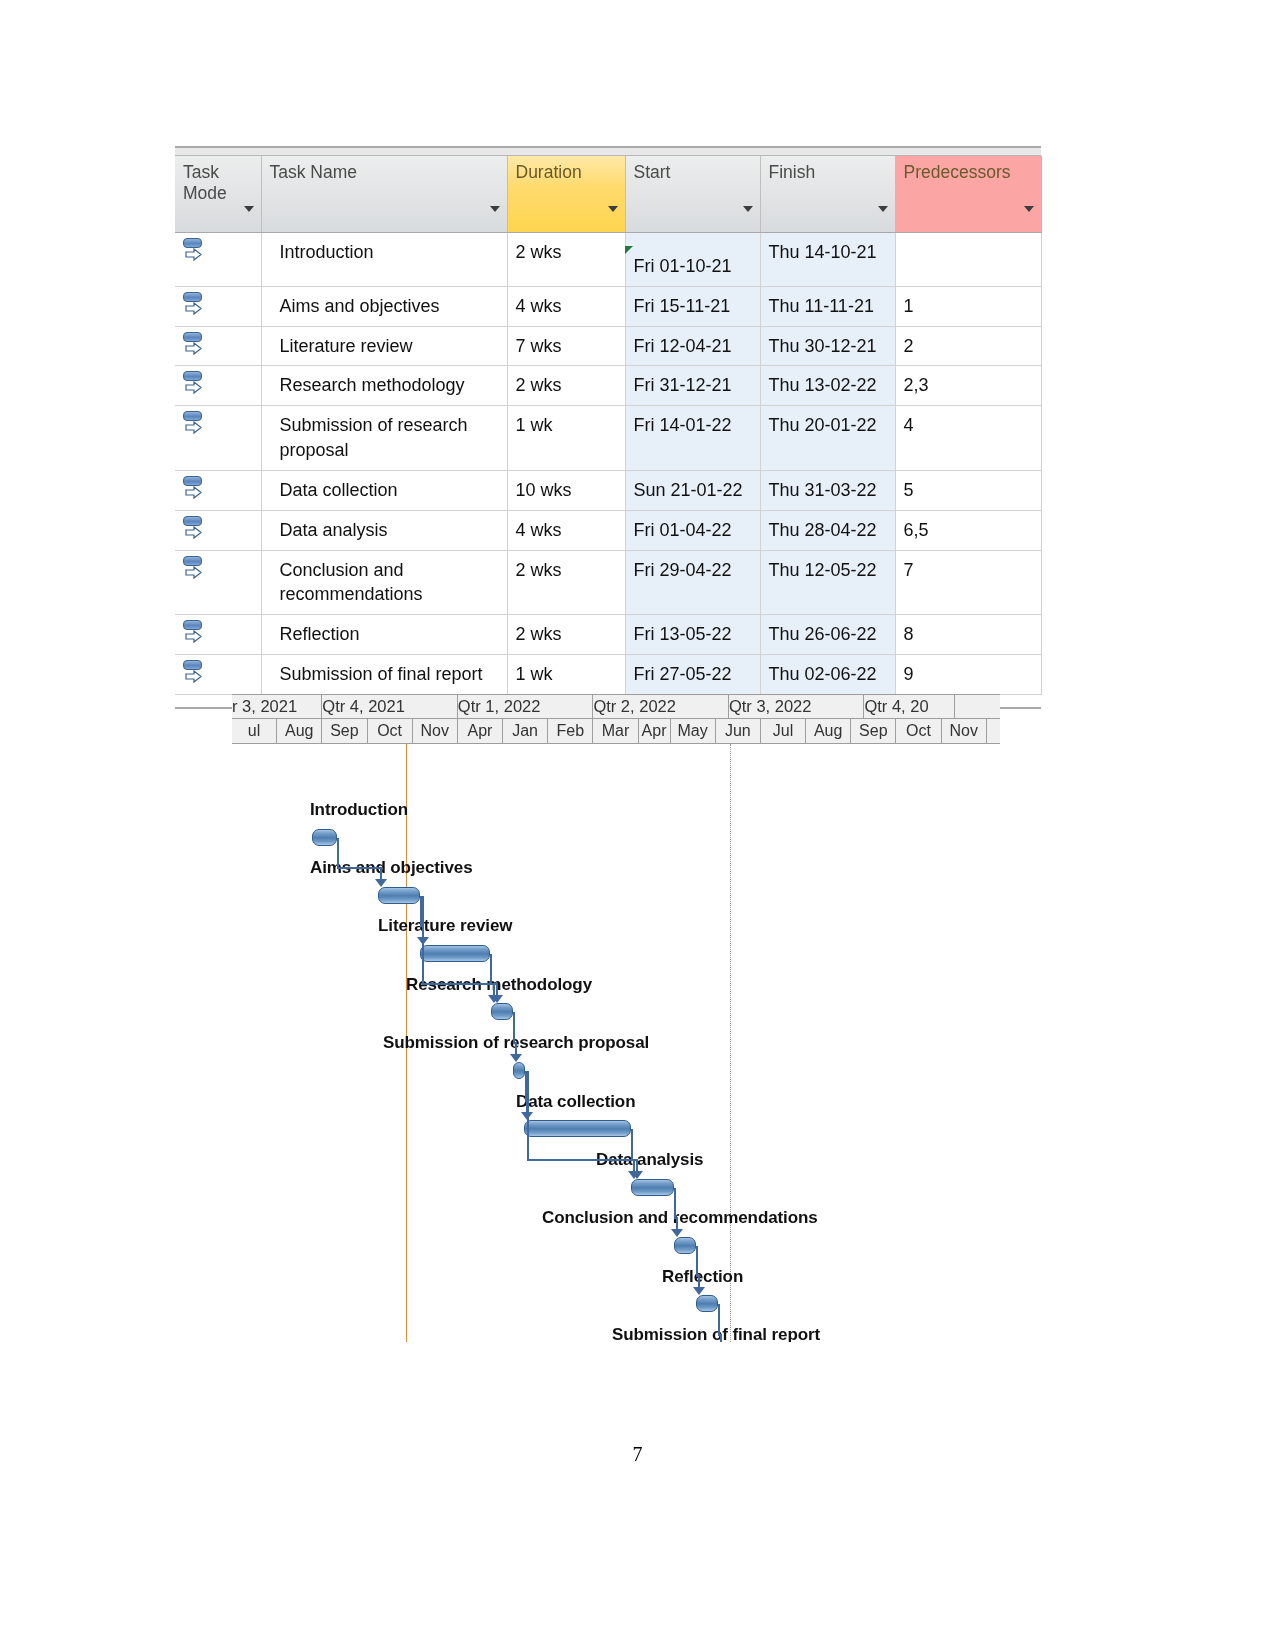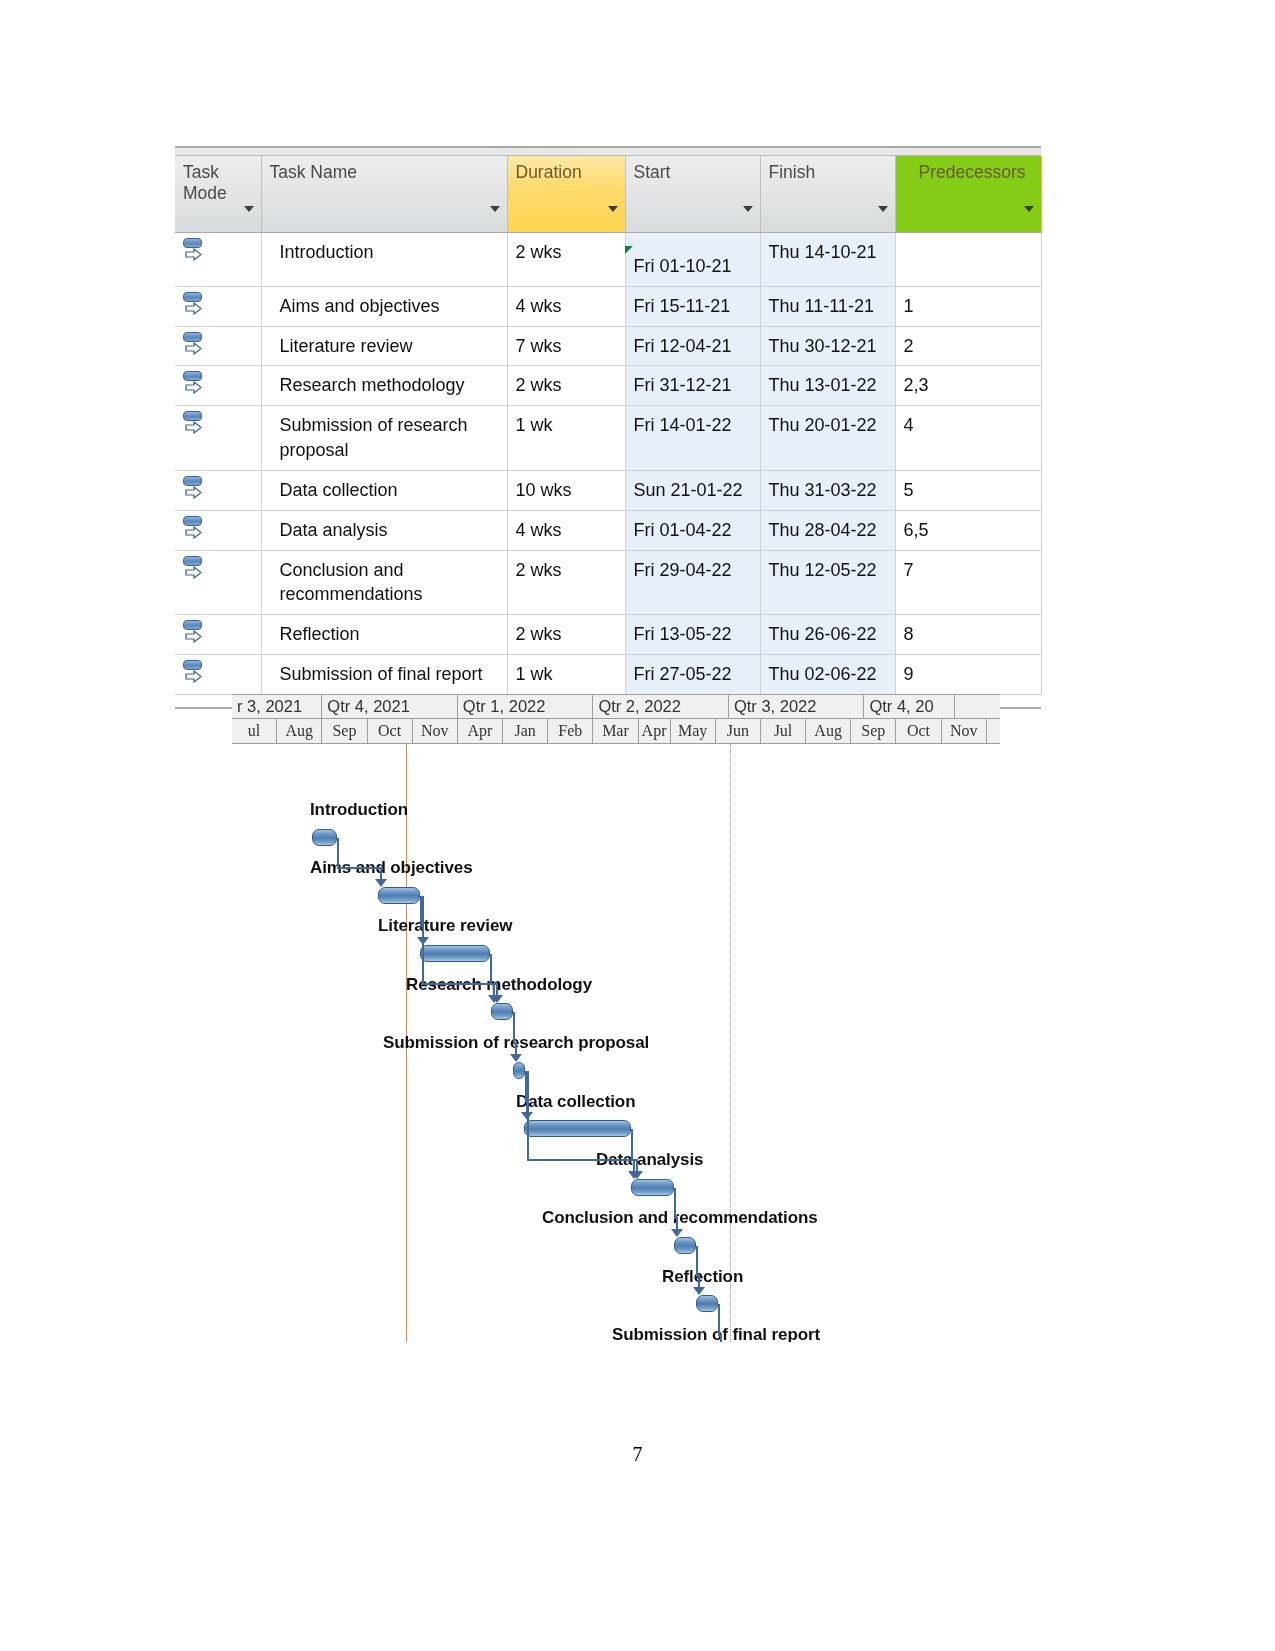--- a/index.html
+++ b/index.html
@@ -55,24 +55,23 @@
     position: relative;
     border-right: 1px solid #bfbfbf;
     border-bottom: 1px solid #a9a9a9;
     background: linear-gradient(to bottom, #eceded 0%, #e3e5e6 45%, #d8dbdd 100%);
   }
   table.grid th.hl {
     background: linear-gradient(to bottom, #ffe9a8 0%, #ffda6e 40%, #fdd54f 100%);
     color: #6a5a2a;
   }
   table.grid th.hl2 {
-    background: #84cc16;
+    background: #fca5a5;
     color: #6a5a2a;
     border-right: 1px solid #e0be45;
-    text-align: center;
   }
   table.grid th .hdr-label { display:block; line-height: 1.22; }
   table.grid th .filter-arrow {
     position: absolute;
     right: 7px;
     bottom: 20px;
     width: 0; height: 0;
     border-left: 5.5px solid transparent;
     border-right: 5.5px solid transparent;
     border-top: 6px solid #3d3d3d;
@@ -141,30 +140,28 @@
     background: #f0f0f0;
   }
   #gantt .ts-row.months { border-top: none; }
   #gantt .ts-cell {
     box-sizing: border-box;
     border-right: 1px solid #9e9e9e;
     font-size: 16.5px;
     color: #333;
     display: flex;
     align-items: center;
-    padding-left: 5px;
     overflow: hidden;
     white-space: nowrap;
     background: #f0f0f0;
   }
   #gantt .ts-row.months .ts-cell {
     justify-content: center;
     padding-left: 0;
     font-size: 16px;
-    font-family: Liberation Serif, serif;
   }
   #gantt .chart-body {
     position: relative;
     height: 598px;
     background: #ffffff;
     overflow: hidden;
   }
   .today-line {
     position: absolute;
     top: 0; bottom: 0;
@@ -308,21 +305,21 @@
             <span class="taskmode-icon">
               <span class="bar"></span>
               <svg class="arrow" width="18" height="14" viewBox="0 0 18 14">
                 <path d="M1 4 H9 V1 L16 6.5 L9 12 V9 H1 Z" fill="#ffffff" stroke="#3c6394" stroke-width="1.2"></path>
               </svg>
             </span>
           </td>
           <td class="name-cell">Research methodology</td>
           <td>2 wks</td>
           <td class="date-cell"><span>Fri 31-12-21</span></td>
-          <td class="date-cell">Thu 13-01-22</td>
+          <td class="date-cell">Thu 13-02-22</td>
           <td>2,3</td>
         </tr>
         <tr>
           <td class="c-mode-cell">
             <span class="taskmode-icon">
               <span class="bar"></span>
               <svg class="arrow" width="18" height="14" viewBox="0 0 18 14">
                 <path d="M1 4 H9 V1 L16 6.5 L9 12 V9 H1 Z" fill="#ffffff" stroke="#3c6394" stroke-width="1.2"></path>
               </svg>
             </span>

